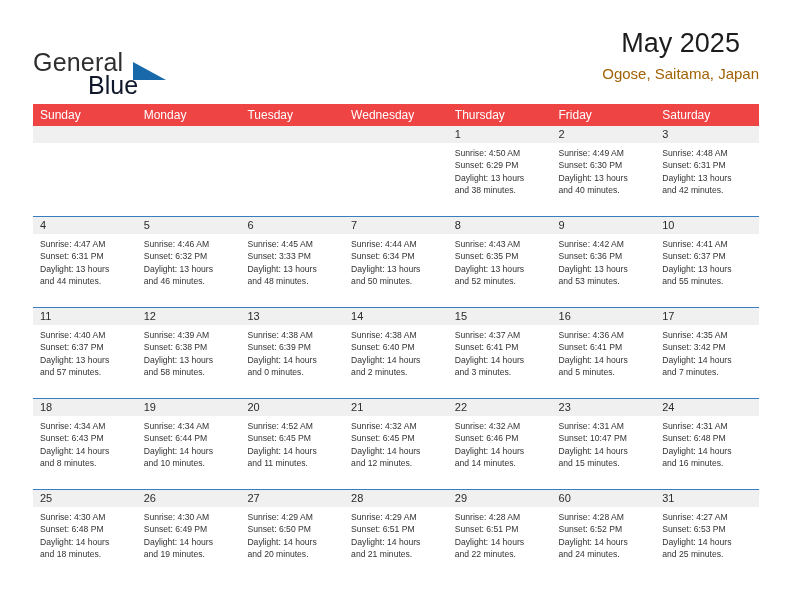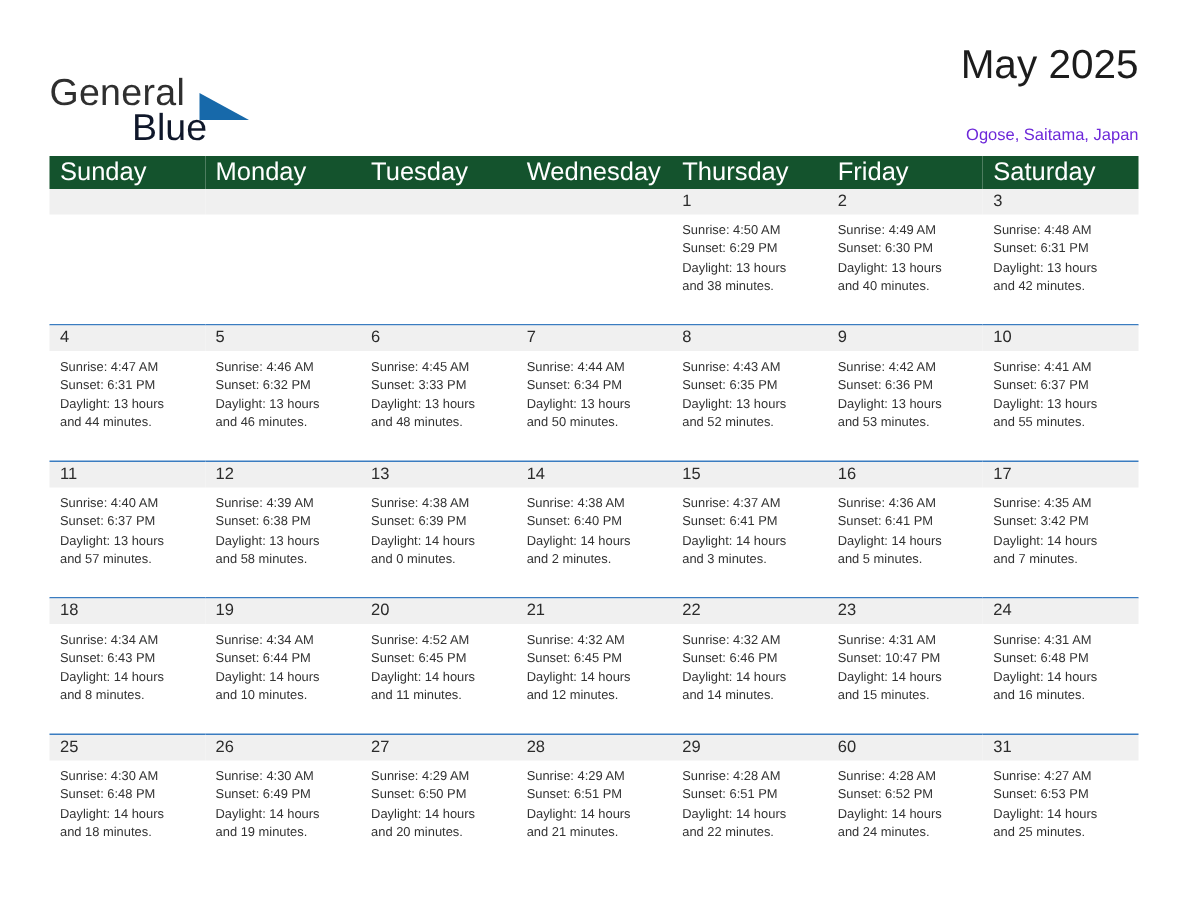--- a/index.html
+++ b/index.html
@@ -64,52 +64,52 @@
     width: 0;
     height: 0;
     border-left: 33px solid #1769aa;
     border-top: 18px solid transparent;
   }
 
   .title-block {
     position: absolute;
     right: 0;
     top: 0;
-    text-align: right;
+    text-align: center;
   }
   .cal-title {
     font-size: 27px;
     color: #1c1c1c;
     font-weight: 400;
     line-height: 34px;
     white-space: nowrap;
   }
   .cal-subtitle {
-    margin-top: 20px;
-    font-size: 11px;
-    color: #6d28d9;
+    margin-top: 4px;
+    font-size: 15px;
+    color: #a16207;
     font-weight: 400;
     line-height: 20px;
     white-space: nowrap;
   }
 
   
   .calendar {
     position: absolute;
     left: 33px;
     top: 104px;
     width: 726px;
     border-collapse: collapse;
     table-layout: fixed;
   }
 
   .calendar th {
-    background: #14532d;
+    background: #ef4444;
     color: #ffffff;
-    font-size: 17px;
+    font-size: 12px;
     font-weight: 400;
     text-align: left;
     padding: 5px 0 5px 7px;
     height: 11px;
     line-height: 12px;
     border: none;
   }
 
   .calendar td {
     width: 103.71px;

